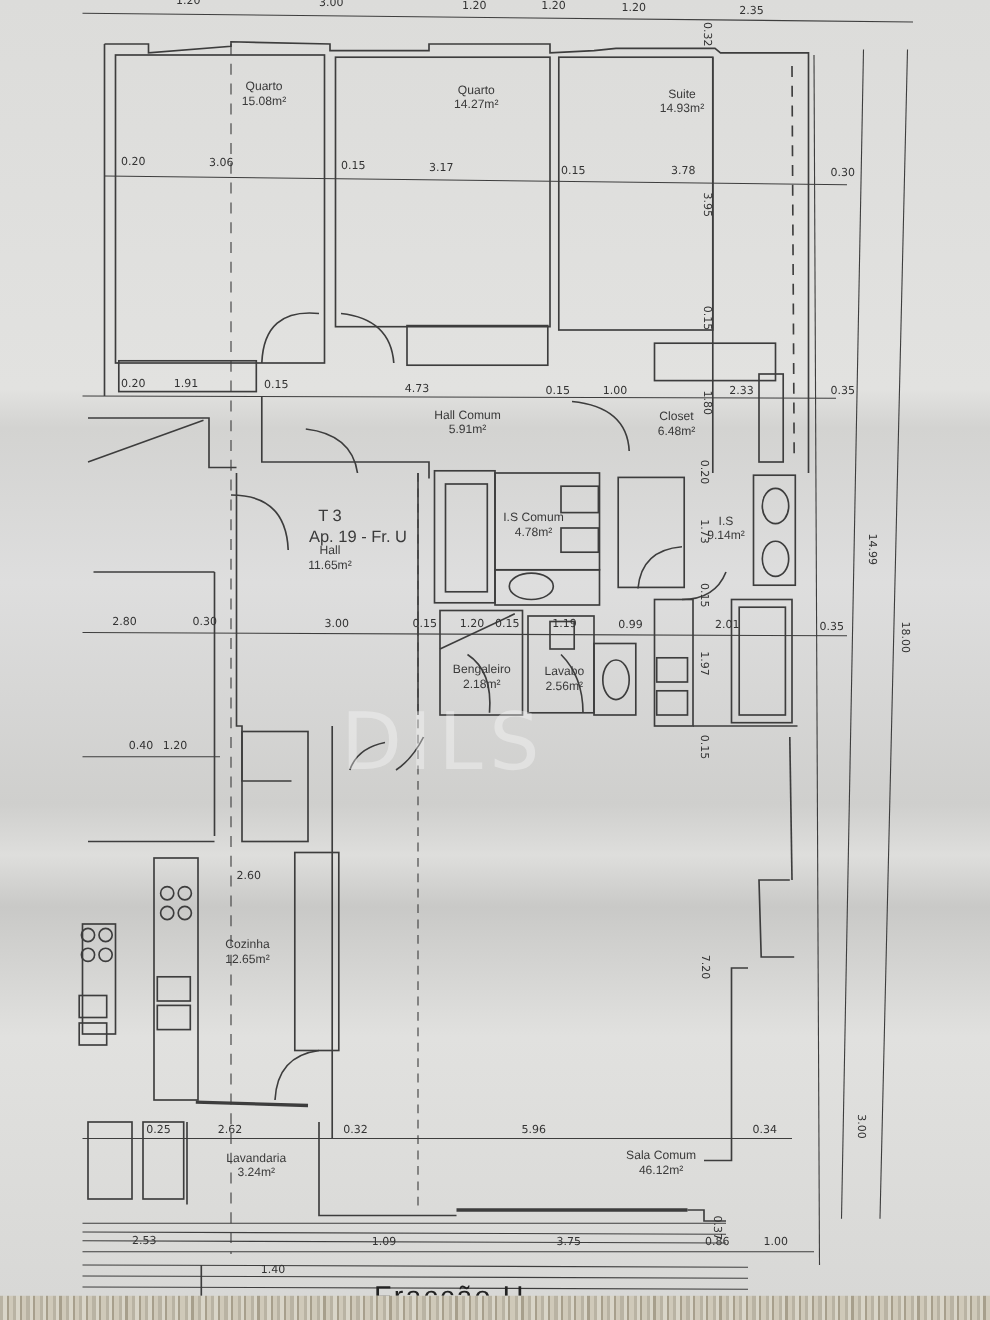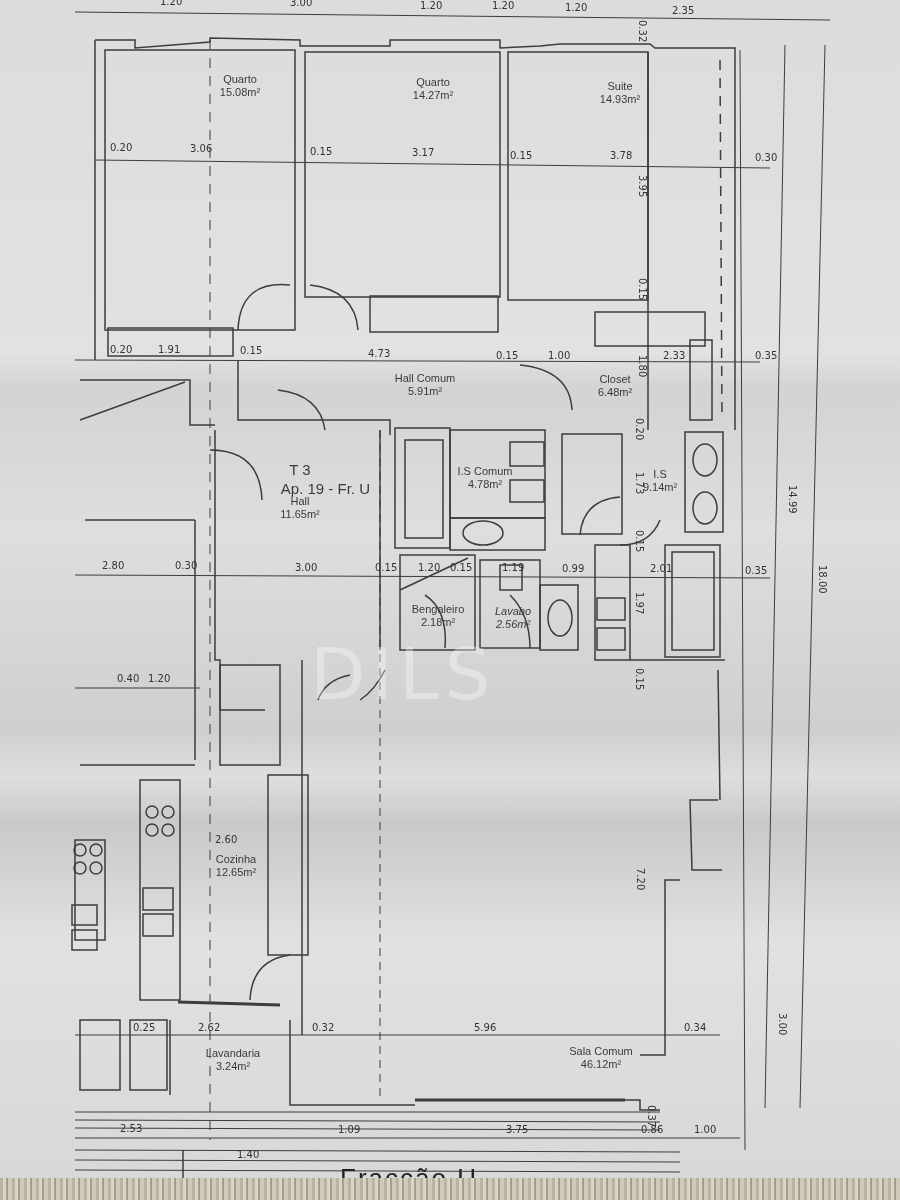--- a/index.html
+++ b/index.html
@@ -169,25 +169,25 @@
   <div>4.78m²</div>
 </div>
 <div class="lbl" style="left:630px;top:468px;width:60px;">
   <div>I.S</div>
   <div>9.14m²</div>
 </div>
 <div class="lbl" style="left:398px;top:603px;width:80px;">
   <div>Bengaleiro</div>
   <div>2.18m²</div>
 </div>
-<div class="lbl" style="left:478px;top:605px;width:70px;font-style:italic;">
+<div class="lbl" style="left:478px;top:605px;width:70px;">
   <div>Lavabo</div>
   <div>2.56m²</div>
 </div>
-<div class="lbl" style="left:196px;top:853px;width:80px;">
+<div class="lbl" style="left:185px;top:853px;width:80px;">
   <div>Cozinha</div>
   <div>12.65m²</div>
 </div>
 <div class="lbl" style="left:188px;top:1047px;width:90px;">
   <div>Lavandaria</div>
   <div>3.24m²</div>
 </div>
 <div class="lbl" style="left:556px;top:1045px;width:90px;">
   <div>Sala Comum</div>
   <div>46.12m²</div>
@@ -197,21 +197,21 @@
 <div class="dim" style="left:290px;top:-3px;">3.00</div>
 <div class="dim" style="left:420px;top:0px;">1.20</div>
 <div class="dim" style="left:492px;top:0px;">1.20</div>
 <div class="dim" style="left:565px;top:2px;">1.20</div>
 <div class="dim" style="left:672px;top:5px;">2.35</div>
 <div class="vdim" style="left:648px;top:20px;">0.32</div>
 
 <div class="dim" style="left:110px;top:142px;">0.20</div>
 <div class="dim" style="left:190px;top:143px;">3.06</div>
 <div class="dim" style="left:310px;top:146px;">0.15</div>
-<div class="dim" style="left:412px;top:147px;">3.17</div>
+<div class="dim" style="left:390px;top:147px;">3.17</div>
 <div class="dim" style="left:510px;top:150px;">0.15</div>
 <div class="dim" style="left:610px;top:150px;">3.78</div>
 <div class="dim" style="left:755px;top:152px;">0.30</div>
 
 <div class="dim" style="left:110px;top:344px;">0.20</div>
 <div class="dim" style="left:158px;top:344px;">1.91</div>
 <div class="dim" style="left:240px;top:345px;">0.15</div>
 <div class="dim" style="left:368px;top:348px;">4.73</div>
 <div class="dim" style="left:496px;top:350px;">0.15</div>
 <div class="dim" style="left:548px;top:350px;">1.00</div>
@@ -225,21 +225,21 @@
 <div class="dim" style="left:418px;top:562px;">1.20</div>
 <div class="dim" style="left:450px;top:562px;">0.15</div>
 <div class="dim" style="left:502px;top:562px;">1.19</div>
 <div class="dim" style="left:562px;top:563px;">0.99</div>
 <div class="dim" style="left:650px;top:563px;">2.01</div>
 <div class="dim" style="left:745px;top:565px;">0.35</div>
 
 <div class="dim" style="left:117px;top:673px;">0.40</div>
 <div class="dim" style="left:148px;top:673px;">1.20</div>
 
-<div class="dim" style="left:215px;top:834px;">2.60</div>
+<div class="dim" style="left:215px;top:791px;">2.60</div>
 
 <div class="dim" style="left:133px;top:1022px;">0.25</div>
 <div class="dim" style="left:198px;top:1022px;">2.62</div>
 <div class="dim" style="left:312px;top:1022px;">0.32</div>
 <div class="dim" style="left:474px;top:1022px;">5.96</div>
 <div class="dim" style="left:684px;top:1022px;">0.34</div>
 
 <div class="dim" style="left:120px;top:1123px;">2.53</div>
 <div class="dim" style="left:237px;top:1149px;text-align:center;">1.40</div>
 <div class="dim" style="left:338px;top:1124px;">1.09</div>

